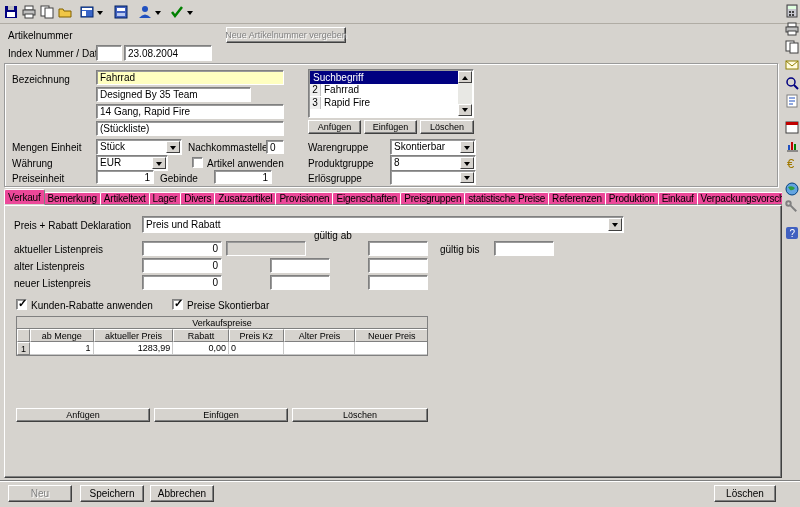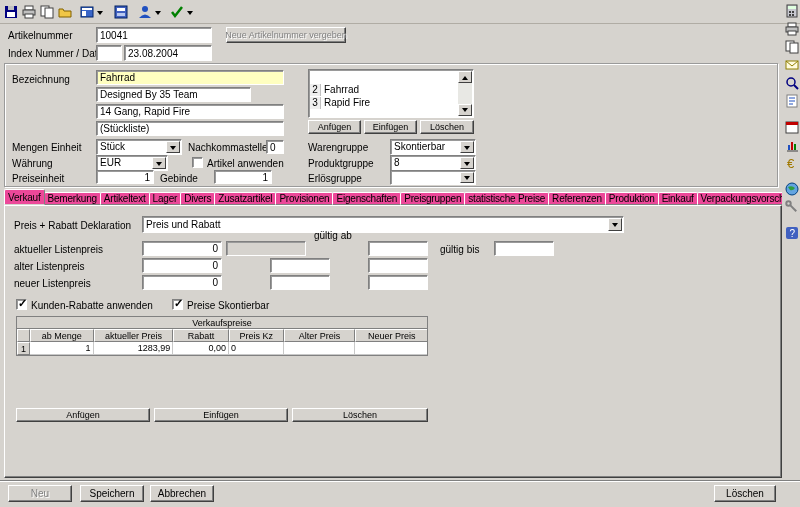--- a/index.html
+++ b/index.html
@@ -197,36 +197,36 @@
     </div>
     <div class="sicon" style="top:226px">
       <svg width="14" height="14">
           <rect x="1" y="1" width="12" height="12" rx="2" fill="#4060c0"></rect>
           <text x="4.5" y="11" font-size="10" fill="#fff">?</text>
         </svg>
     </div>
   </div>
 
   <div class="lbl" style="left:8px;top:30px">Artikelnummer</div>
-  <input class="inp" style="left: 96px; top: 27px; width: 116px; height: 16px;" readonly="" value="10041">
   <div class="btn small" style="left:226px;top:27px;width:120px;height:16px;color:#808080;text-shadow:1px 1px 0 #fff">Neue Artikelnummer vergeben</div>
 
   <div class="lbl" style="left:8px;top:48px">Index Nummer / Datum</div>
   <input class="inp" style="left: 96px; top: 45px; width: 26px; height: 16px;" readonly="" value="">
   <input class="inp" style="left: 124px; top: 45px; width: 88px; height: 16px;" readonly="" value="23.08.2004">
 
   <div class="groupbox" style="left:4px;top:63px;width:774px;height:124px"></div>
 
   <div class="lbl" style="left:12px;top:74px">Bezeichnung</div>
   <input class="inp yellow" style="left: 96px; top: 70px; width: 188px; height: 15px;" readonly="" value="Fahrrad">
   <input class="inp" style="left: 96px; top: 87px; width: 155px; height: 15px;" readonly="" value="Designed By 35 Team">
   <input class="inp" style="left: 96px; top: 104px; width: 188px; height: 15px;" readonly="" value="14 Gang, Rapid Fire">
   <input class="inp" style="left: 96px; top: 121px; width: 188px; height: 15px;" readonly="" value="(Stückliste)">
 
   <div class="list">
+    <div class="lhead">Suchbegriff</div>
     <div class="lrow" style="top:14px">
       <span class="nr">2</span>
       <span class="txt">Fahrrad</span>
     </div>
     <div class="lrow" style="top:27px">
       <span class="nr">3</span>
       <span class="txt">Rapid Fire</span>
     </div>
     <div class="sb">
       <div class="sbbtn up">

